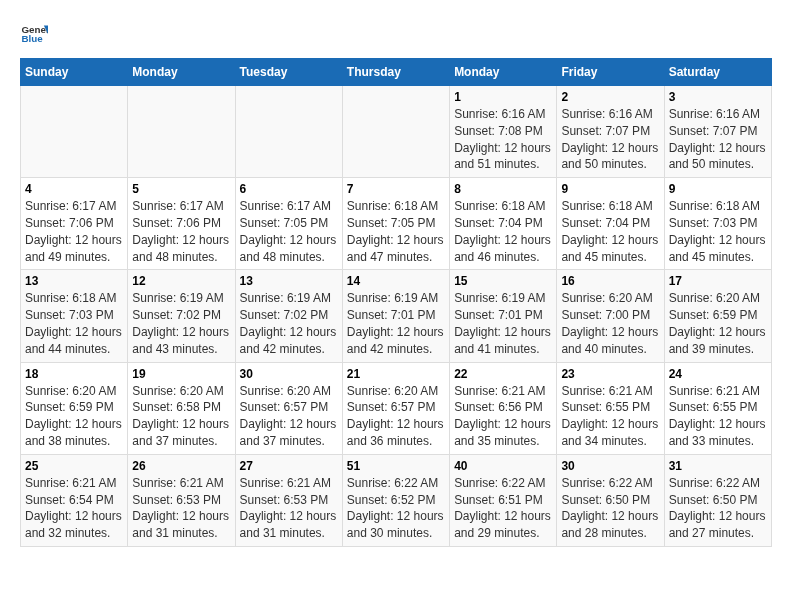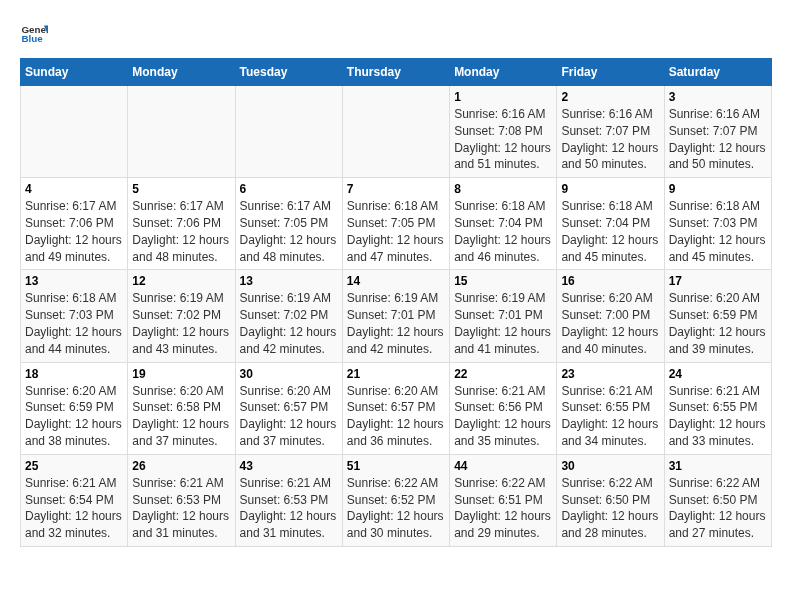--- a/index.html
+++ b/index.html
@@ -303,35 +303,35 @@
 and 32 minutes.</div>
         </td>
         <td>
           <span class="day-number">26</span>
           <div class="day-info" style="white-space: pre-line;">Sunrise: 6:21 AM
 Sunset: 6:53 PM
 Daylight: 12 hours
 and 31 minutes.</div>
         </td>
         <td>
-          <span class="day-number">43</span>
+          <span class="day-number">27</span>
           <div class="day-info" style="white-space: pre-line;">Sunrise: 6:21 AM
 Sunset: 6:53 PM
 Daylight: 12 hours
 and 31 minutes.</div>
         </td>
         <td>
           <span class="day-number">51</span>
           <div class="day-info" style="white-space: pre-line;">Sunrise: 6:22 AM
 Sunset: 6:52 PM
 Daylight: 12 hours
 and 30 minutes.</div>
         </td>
         <td>
-          <span class="day-number">44</span>
+          <span class="day-number">40</span>
           <div class="day-info" style="white-space: pre-line;">Sunrise: 6:22 AM
 Sunset: 6:51 PM
 Daylight: 12 hours
 and 29 minutes.</div>
         </td>
         <td>
           <span class="day-number">30</span>
           <div class="day-info" style="white-space: pre-line;">Sunrise: 6:22 AM
 Sunset: 6:50 PM
 Daylight: 12 hours

